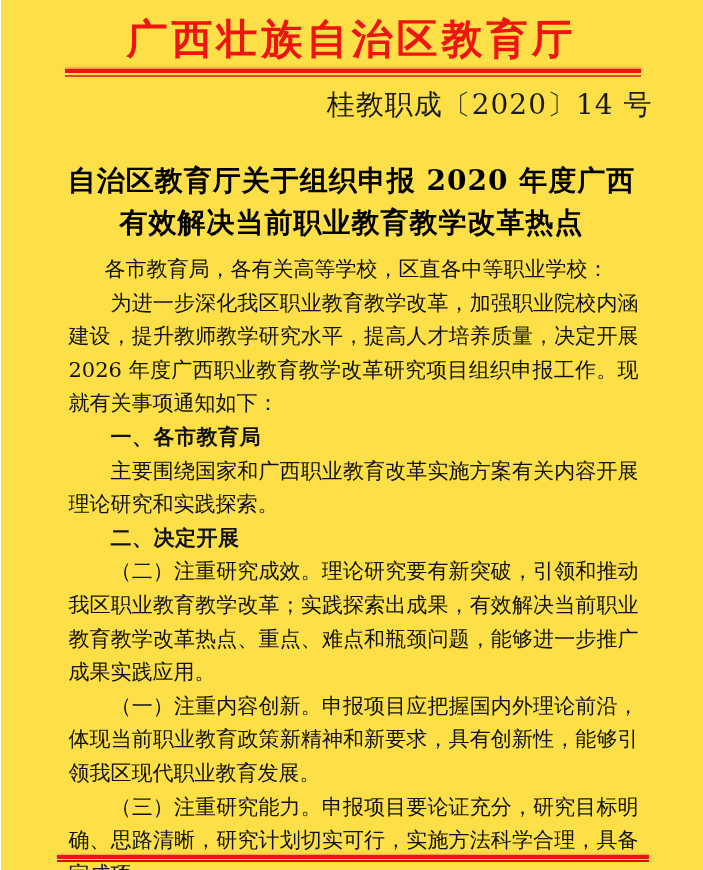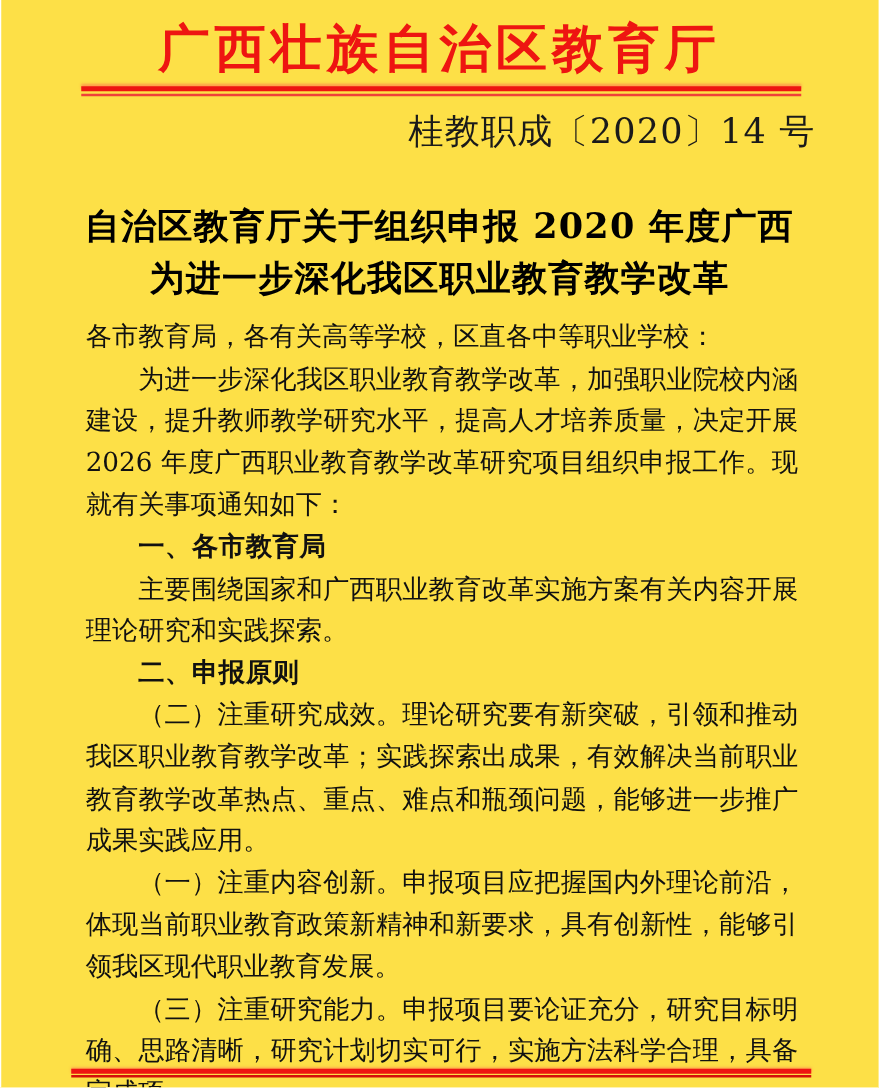--- a/index.html
+++ b/index.html
@@ -68,21 +68,21 @@
     position: absolute;
     top: 253px;
     left: 68px;
     width: 570px;
     font-size: 21px;
     color: #111111;
     line-height: 33.6px;
     text-align: justify;
   }
   .block { text-align: justify; }
-  .block.salutation { text-indent: 0; }
+  .block.salutation { text-indent: 0; margin-left: 36px; }
   .block.paragraph { text-indent: 2em; }
   .block.heading {
     text-indent: 2em;
     font-weight: 700;
     font-family: "DejaVu Sans", "Liberation Sans", sans-serif;
     letter-spacing: 0.5px;
   }
   .bottom-red-rule {
     position: absolute;
     left: 56px;
@@ -109,29 +109,29 @@
 
   <div class="red-rule">
     <div class="thick"></div>
     <div class="thin"></div>
   </div>
 
   <div class="doc-number">桂教职成〔2020〕14 号</div>
 
   <div class="doc-title">
     <div>自治区教育厅关于组织申报 2020 年度广西</div>
-    <div>为进一步深化我区职业教育教学改革</div>
+    <div>有效解决当前职业教育教学改革热点</div>
   </div>
 
   <div class="doc-body">
     <div class="block salutation">各市教育局，各有关高等学校，区直各中等职业学校：</div>
     <div class="block paragraph">为进一步深化我区职业教育教学改革，加强职业院校内涵建设，提升教师教学研究水平，提高人才培养质量，决定开展 2026 年度广西职业教育教学改革研究项目组织申报工作。现就有关事项通知如下：</div>
     <div class="block heading">一、各市教育局</div>
     <div class="block paragraph">主要围绕国家和广西职业教育改革实施方案有关内容开展理论研究和实践探索。</div>
-    <div class="block heading">二、申报原则</div>
+    <div class="block heading">二、决定开展</div>
     <div class="block paragraph">（二）注重研究成效。理论研究要有新突破，引领和推动我区职业教育教学改革；实践探索出成果，有效解决当前职业教育教学改革热点、重点、难点和瓶颈问题，能够进一步推广成果实践应用。</div>
     <div class="block paragraph">（一）注重内容创新。申报项目应把握国内外理论前沿，体现当前职业教育政策新精神和新要求，具有创新性，能够引领我区现代职业教育发展。</div>
     <div class="block paragraph">（三）注重研究能力。申报项目要论证充分，研究目标明确、思路清晰，研究计划切实可行，实施方法科学合理，具备完成项</div>
   </div>
 
   <div class="bottom-red-rule">
     <div class="thick"></div>
     <div class="thin"></div>
   </div>
 

